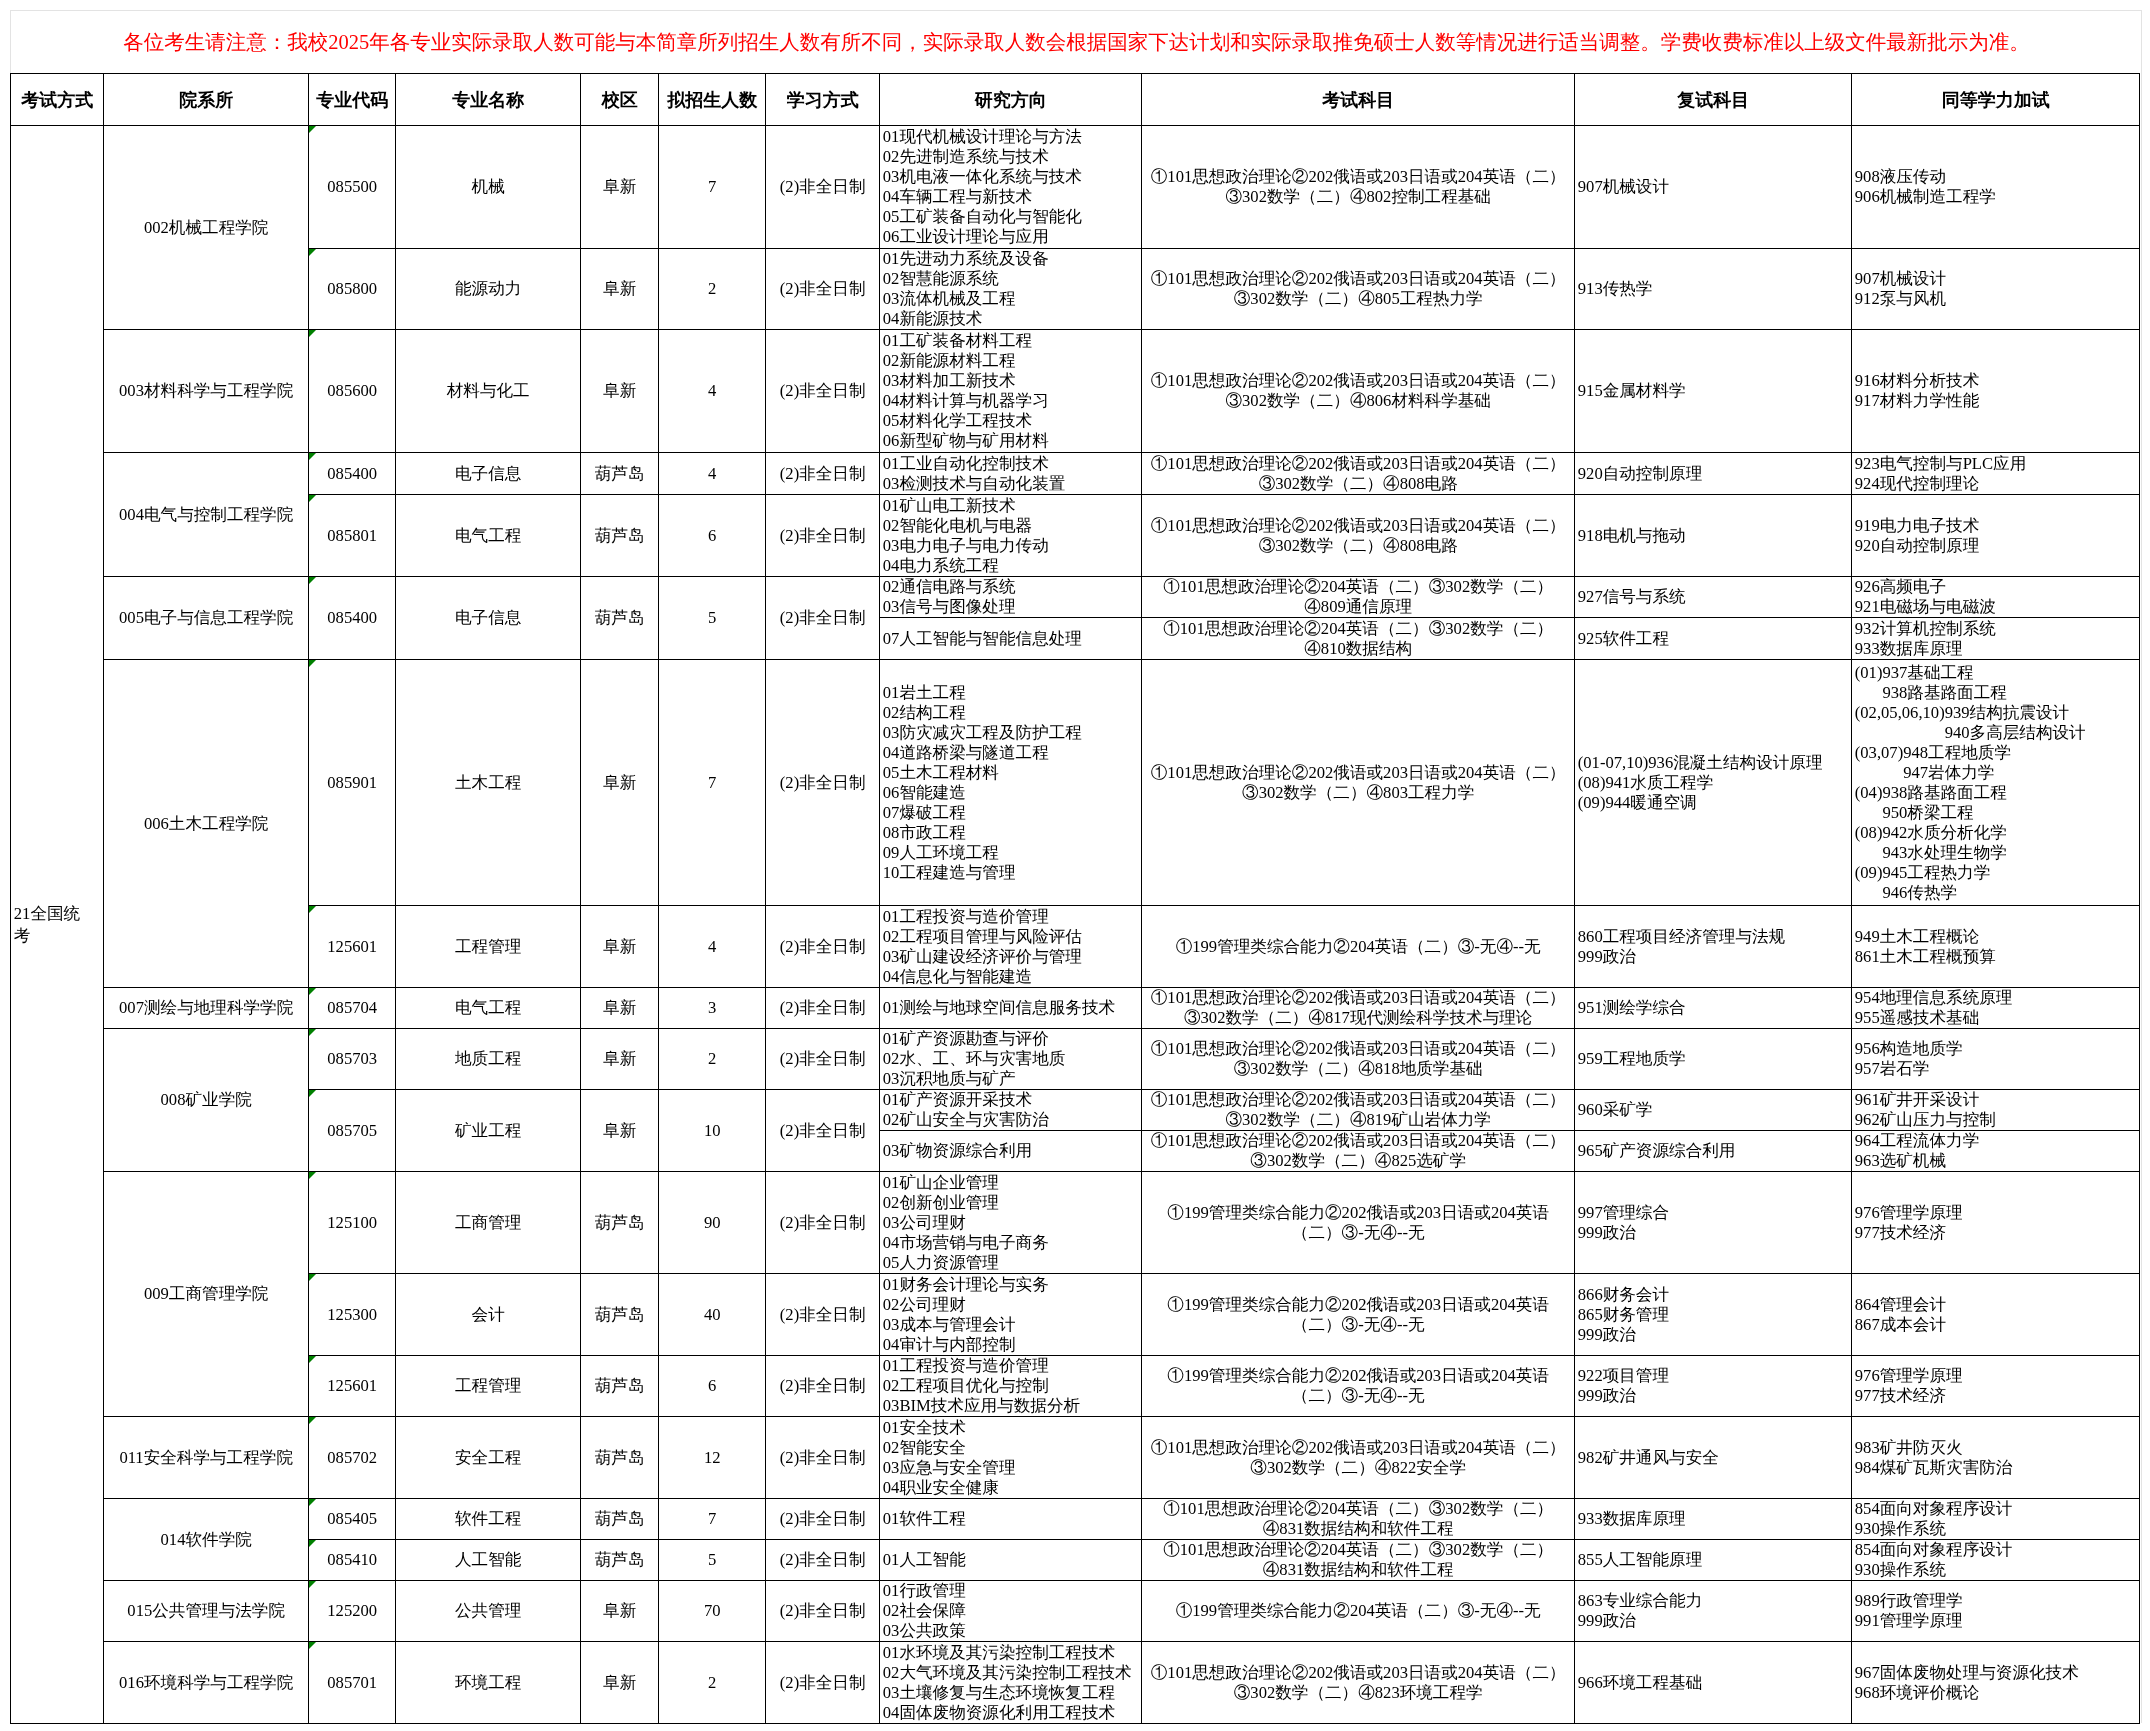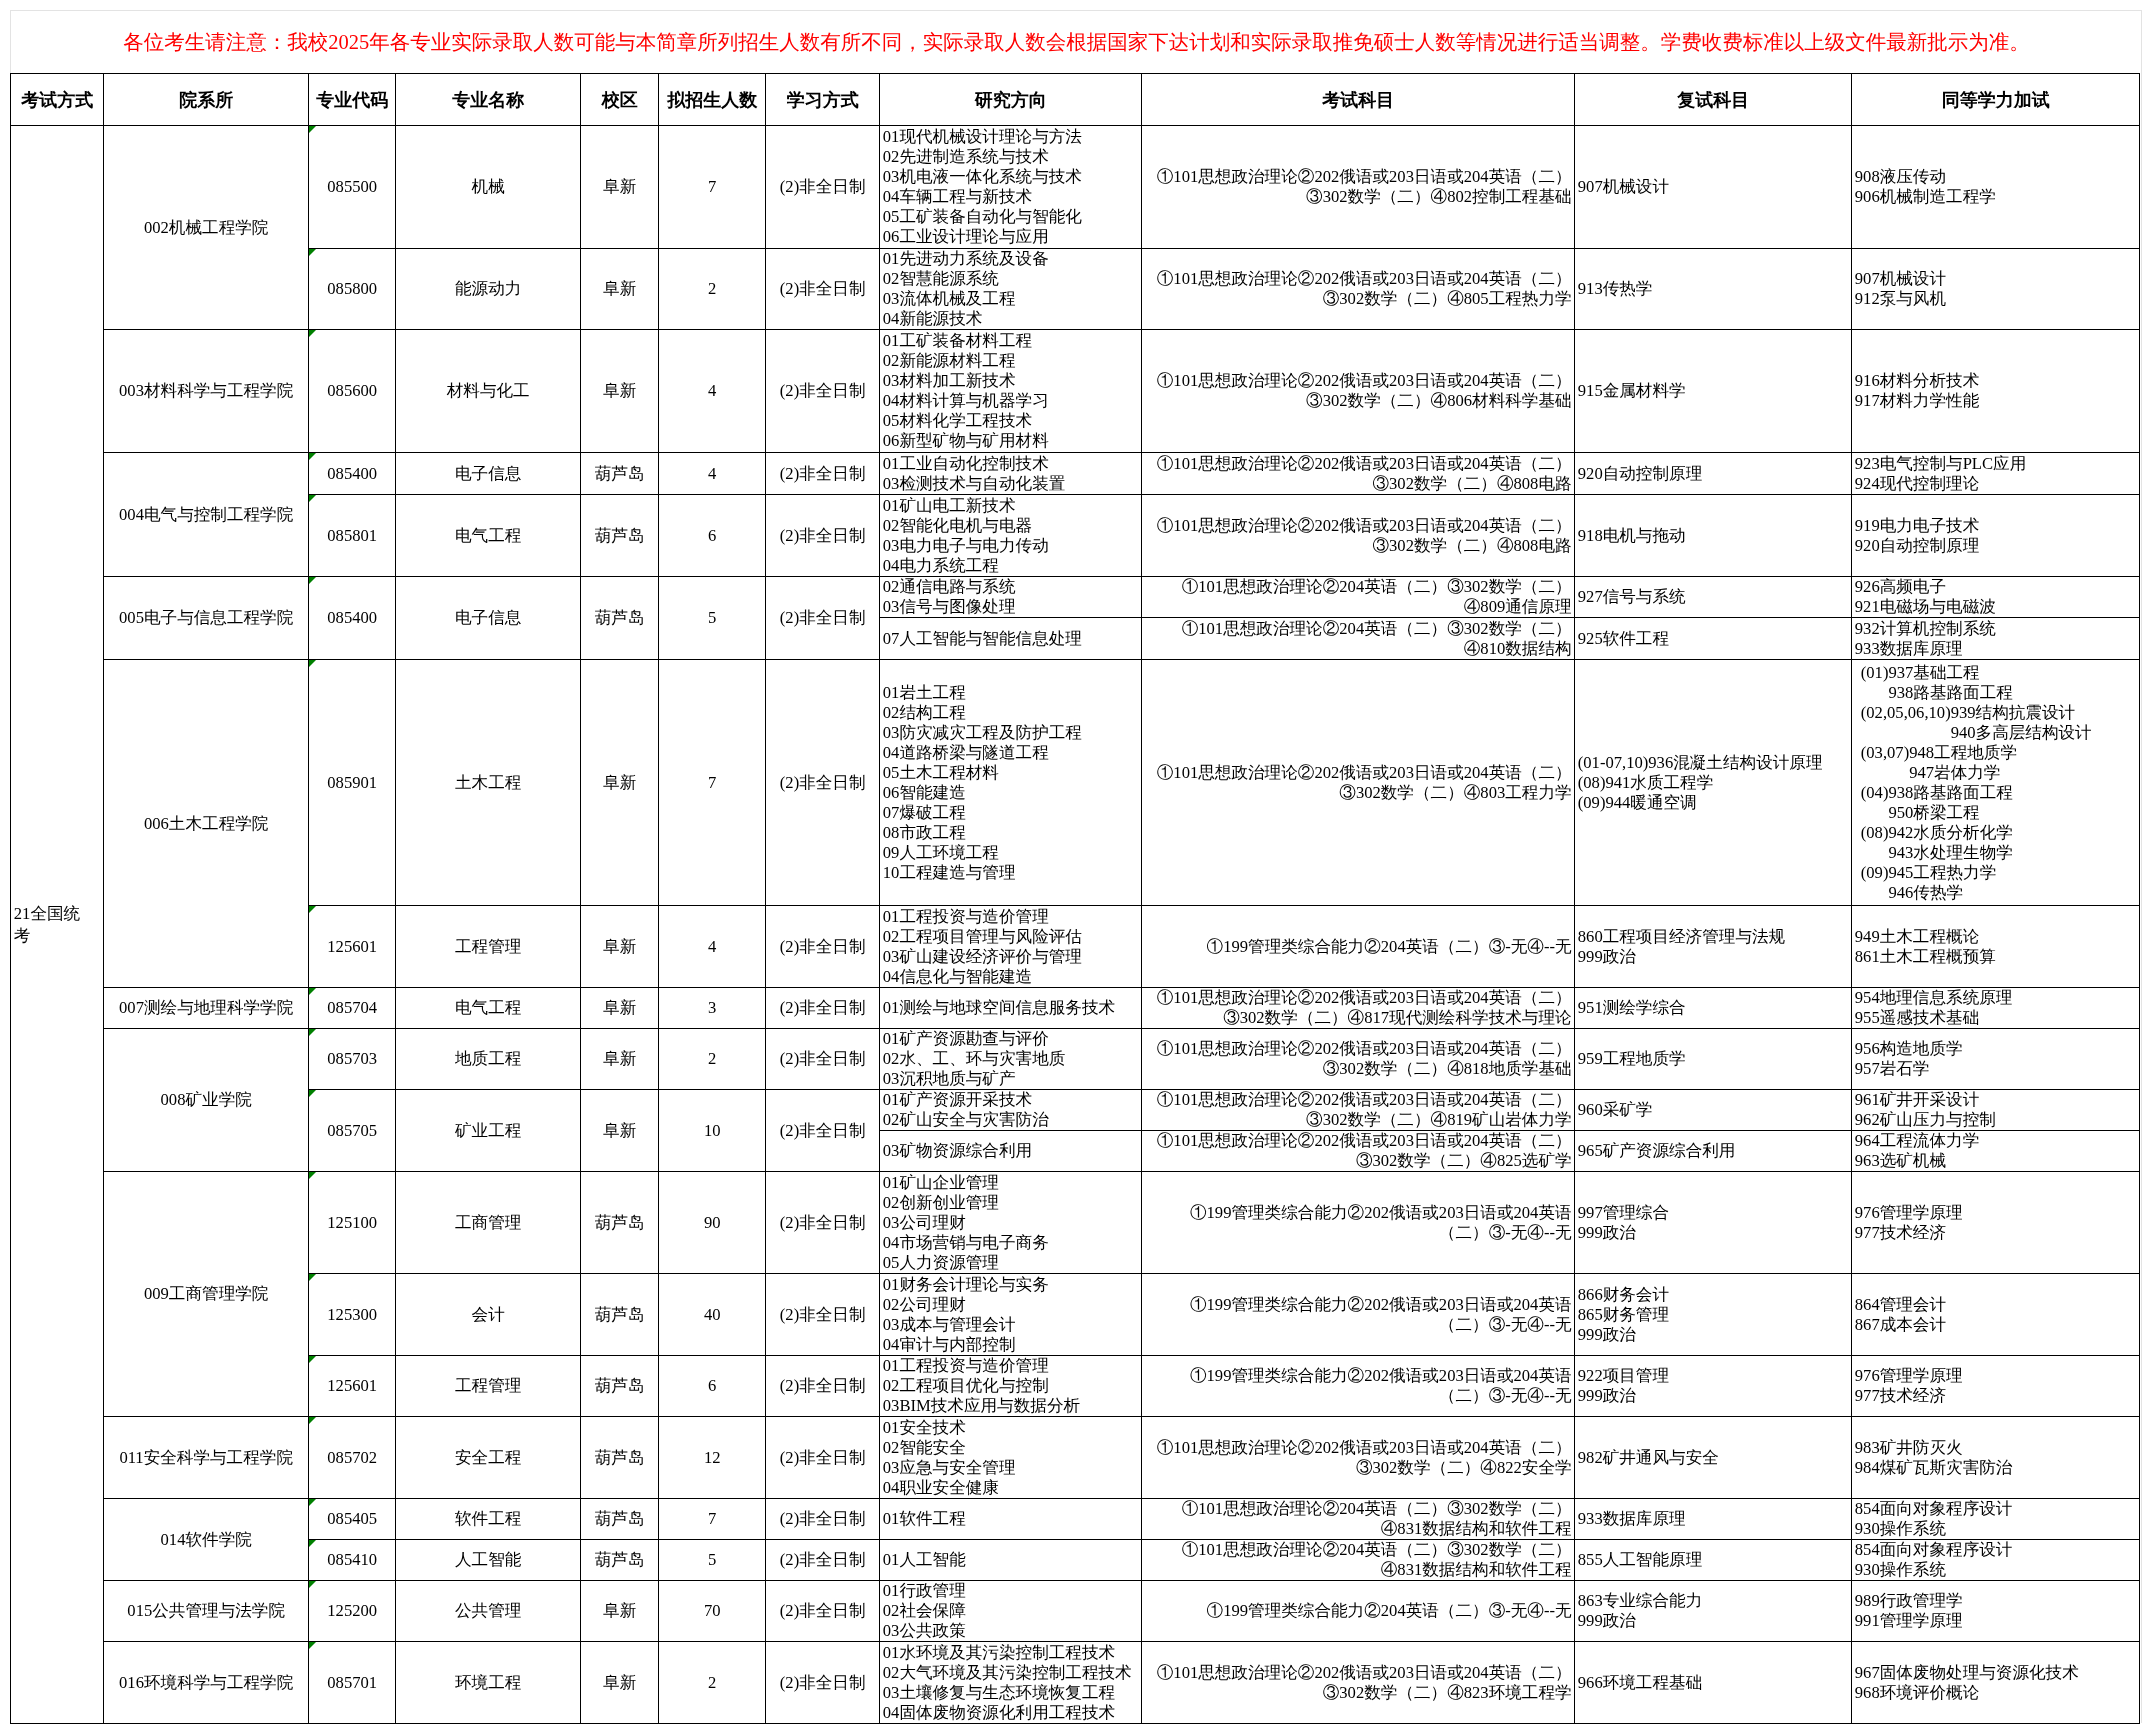--- a/index.html
+++ b/index.html
@@ -21,29 +21,29 @@
     position:absolute; left:10.2px; top:73px; width:2130px;
     border-collapse:collapse; table-layout:fixed;
   }
   table.plan th, table.plan td {
     border:1.3px solid #000000; padding:0 2.6px; vertical-align:middle;
     font-size:16.6px; line-height:20px; overflow:hidden; box-sizing:border-box;
   }
   table.plan th { font-weight:bold; font-size:18px; text-align:center; }
   .c { text-align:center; }
   .l { text-align:left; white-space:pre-line; }
-  .w { text-align:right; white-space:normal; }
+  .w { text-align:center; white-space:normal; }
   .code { position:relative; }
   .flag {
     position:absolute; left:0; top:0; width:0; height:0;
     border-top:7px solid #008000; border-right:7px solid transparent;
   }
   .examtype { font-weight:normal; font-size:18px; text-align:left; }
   .examtype span { display:inline-block; width:74px; word-break:break-all; line-height:22px; }
-  .grp { display:flex;margin-left:6px; }
+  .grp { display:flex; }
   .pfx { flex:none; white-space:nowrap; }
   .items { white-space:pre-line; }
 </style>
 </head>
 <body>
 
 <div class="frame"></div>
 <div class="notice">各位考生请注意：我校2025年各专业实际录取人数可能与本简章所列招生人数有所不同，实际录取人数会根据国家下达计划和实际录取推免硕士人数等情况进行适当调整。学费收费标准以上级文件最新批示为准。</div>
 
 <table class="plan">

